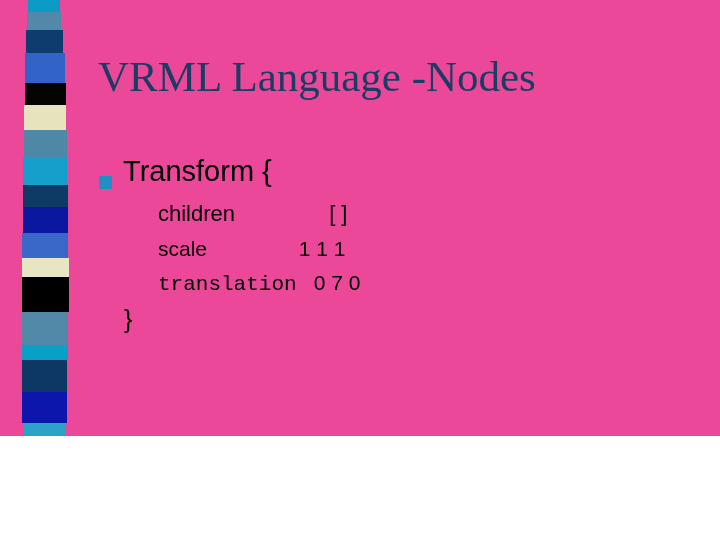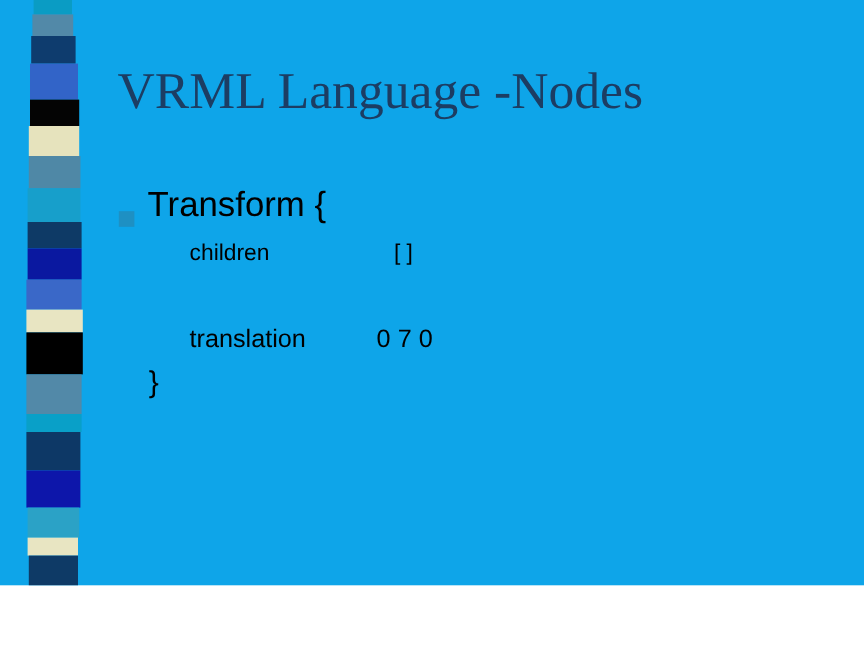--- a/index.html
+++ b/index.html
@@ -3,22 +3,22 @@
 <meta charset="utf-8">
 <style>
   html, body {
     margin: 0;
     padding: 0;
     background: #ffffff;
   }
   .slide {
     position: relative;
     width: 720px;
-    height: 488px;
-    background: #0ea5e9;
+    height: 436px;
+    background: #ec4899;
     overflow: hidden;
     font-family: "Liberation Sans", sans-serif;
   }
   .strip {
     position: absolute;
     left: 0;
     top: 0;
     width: 90px;
     height: 540px;
   }
@@ -58,26 +58,26 @@
   }
   .code-line {
     position: absolute;
     left: 158px;
     color: #000000;
     white-space: nowrap;
   }
   .code-line .fl {
     display: inline-block;
   }
-  .line-0 { top: 201px; font-size: 19px; }
+  .line-0 { top: 201px; font-size: 22px; }
   .line-0 .fl { width: 165px; }
   .line-1 { top: 237px; font-size: 21px; }
   .line-1 .fl { width: 135px; }
   .line-2 { top: 271px; font-size: 21px; }
-  .line-2 .fl { width: 150px; }
+  .line-2 .fl { width: 150px; font-family: Liberation Mono, monospace; }
   .closing {
     position: absolute;
     left: 124px;
     top: 305px;
     font-size: 25px;
     color: #000000;
   }
   .page-number {
     position: absolute;
     left: 672px;
@@ -121,20 +121,24 @@
   <div class="bullet-row">
     <span class="marker" style="background: rgb(30, 144, 195);"></span>
     <span class="bullet-text">Transform {</span>
   </div>
 
   <div class="code-line line-0">
     <span class="fl">children</span>
     <span class="fv">[ ]</span>
   </div>
 
+  <div class="code-line line-1">
+    <span class="fl">scale</span>
+    <span class="fv">1 1 1</span>
+  </div>
 
   <div class="code-line line-2">
     <span class="fl">translation</span>
     <span class="fv">0 7 0</span>
   </div>
 
   <div class="closing">}</div>
 
   <div class="page-number" style="color: rgb(34, 34, 34);">23</div>
 

